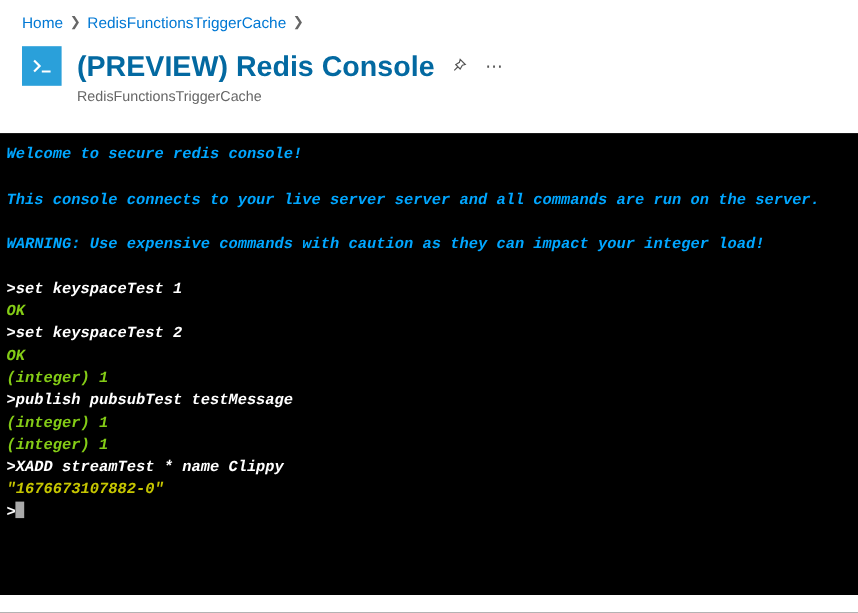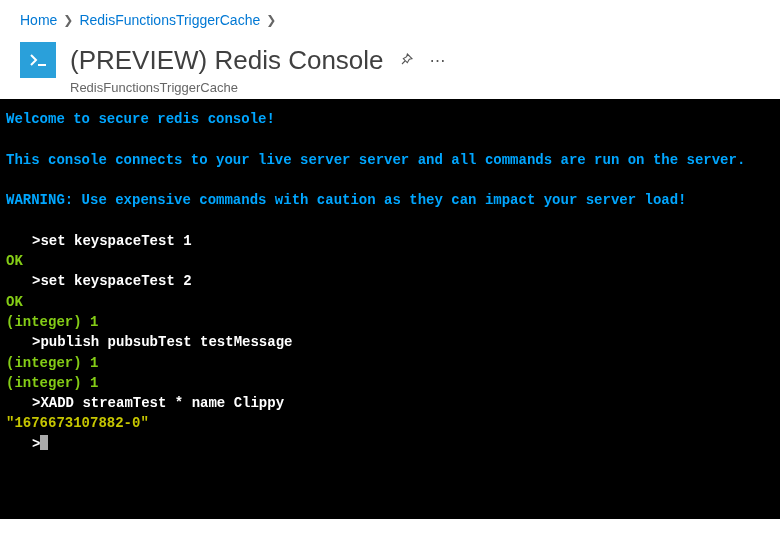--- a/index.html
+++ b/index.html
@@ -1,31 +1,31 @@
 <!DOCTYPE html>
 <html><head>
 <meta charset="utf-8">
 <style>
   * { box-sizing: border-box; margin: 0; padding: 0; }
   body { font-family: "Segoe UI", Arial, sans-serif; background: #fff; width: 780px; }
-  .header-area { padding: 12px 20px 4px 20px; }
+  .header-area { padding: 12px 20px 26px 20px; }
   .breadcrumb { font-size: 14px; color: #0078d4; display: flex; align-items: center; gap: 6px; }
   .breadcrumb .crumb { color: #0078d4; cursor: pointer; }
   .breadcrumb .chev { color: #666; font-size: 12px; }
   .title-row { display: flex; align-items: center; margin-top: 14px; }
   .title-icon { width: 36px; height: 36px; background: #2aa0da; display: flex; align-items: center; justify-content: center; margin-right: 14px; }
   .title-icon svg { width: 24px; height: 24px; }
-  .page-title { font-size: 26px; font-weight: 400; color: #404040; }
+  .page-title { font-size: 26px; font-weight: 700; color: #0369a1; }
   .subtitle { font-size: 13px; color: #666; margin-top: 2px; margin-left: 50px; }
   .title-actions { display: flex; align-items: center; gap: 16px; margin-left: 14px; }
   .pin-btn, .more-btn { color: #555; cursor: pointer; font-size: 16px; display:inline-flex; align-items:center; }
   .console { background: #000; padding: 10px 6px; font-family: Consolas, "Courier New", monospace; font-size: 14px; line-height: 1.45; font-weight: bold; min-height: 420px; }
-  .console .line { white-space: pre-wrap; }
+  .console .line { white-space: pre-wrap; font-style: italic; }
   .c-blue { color: #00a6ff; }
-  .c-white { color: #ffffff; margin-left: 26px; }
+  .c-white { color: #ffffff; }
   .c-green { color: #84cc16; }
   .c-yellow { color: #c6c600; }
   .cursor { background: #aaa; display: inline-block; width: 8px; height: 15px; vertical-align: -2px; }
   .title-inline { display:flex; align-items:center; }
 </style>
 </head>
 <body>
 
 <div class="header-area">
   <div class="breadcrumb">
@@ -55,21 +55,21 @@
     </div>
   </div>
   <div class="subtitle">RedisFunctionsTriggerCache</div>
 </div>
 
 <div class="console">
   <div class="line c-blue">Welcome to secure redis console!</div>
   <div class="line">&nbsp;</div>
   <div class="line c-blue">This console connects to your live server server and all commands are run on the server.</div>
   <div class="line">&nbsp;</div>
-  <div class="line c-blue">WARNING: Use expensive commands with caution as they can impact your server load!</div>
+  <div class="line c-blue">WARNING: Use expensive commands with caution as they can impact your integer load!</div>
   <div class="line">&nbsp;</div>
   <div id="console-lines">
       <div class="line c-white">&gt;set keyspaceTest 1</div>
       <div class="line c-green">OK</div>
       <div class="line c-white">&gt;set keyspaceTest 2</div>
       <div class="line c-green">OK</div>
       <div class="line c-green">(integer) 1</div>
       <div class="line c-white">&gt;publish pubsubTest testMessage</div>
       <div class="line c-green">(integer) 1</div>
       <div class="line c-green">(integer) 1</div>

